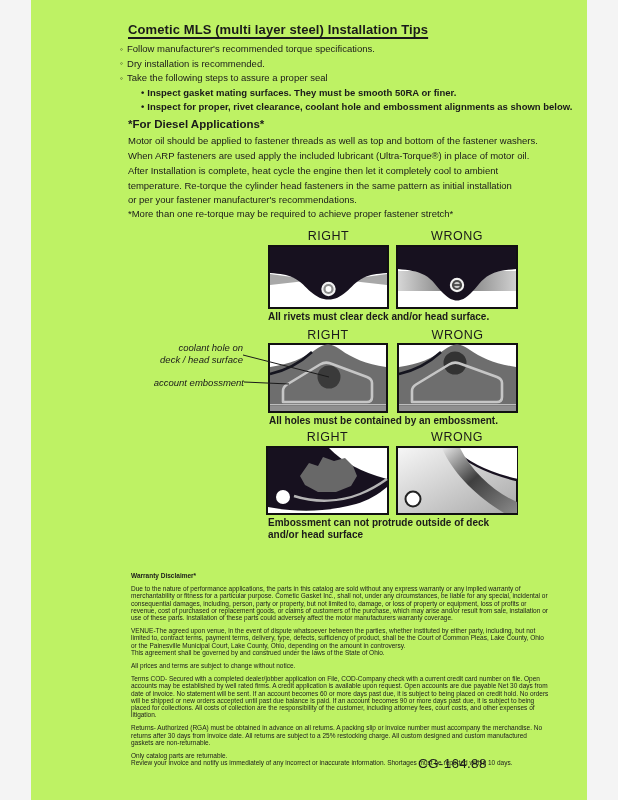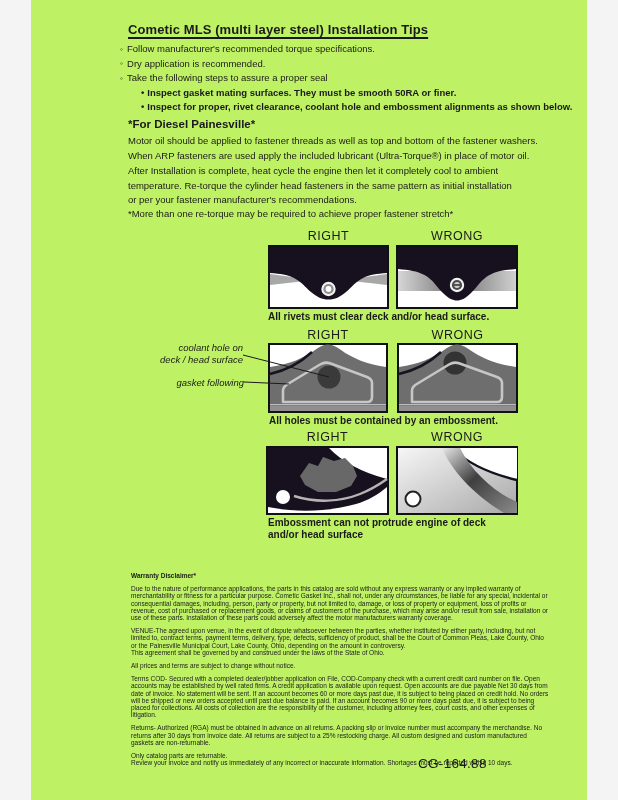--- a/index.html
+++ b/index.html
@@ -61,27 +61,27 @@
 </style>
 </head>
 <body>
 
 <div id="page">
 
   <div class="abs title">Cometic MLS (multi layer steel) Installation Tips</div>
 
   <div class="abs bullets">
     <div class="b">Follow manufacturer's recommended torque specifications.</div>
-    <div class="b">Dry application is recommended.</div>
+    <div class="b">Dry installation is recommended.</div>
     <div class="b">Take the following steps to assure a proper seal</div>
     <div class="s">Inspect gasket mating surfaces.  They must be smooth 50RA or finer.</div>
     <div class="s">Inspect for proper, rivet clearance, coolant hole and embossment alignments as shown below.</div>
   </div>
 
-  <div class="abs diesel-h">*For Diesel Painesville*</div>
+  <div class="abs diesel-h">*For Diesel Applications*</div>
   <div class="abs para p1">Motor oil should be applied to fastener threads as well as top and bottom of the fastener washers.
 When ARP fasteners are used apply the included lubricant (Ultra-Torque®) in place of motor oil.</div>
   <div class="abs para p2">After Installation is complete, heat cycle the engine then let it completely cool to ambient
 temperature. Re-torque the cylinder head fasteners in the same pattern as initial installation
 or per your fastener manufacturer's recommendations.</div>
   <div class="abs para note">*More than one re-torque may be required to achieve proper fastener stretch*</div>
 
   <div class="abs dlabel r1-right-label">RIGHT</div>
   <div class="abs dlabel r1-wrong-label">WRONG</div>
 
@@ -115,21 +115,21 @@
       <rect x="57.7" y="39.1" width="6.6" height="1.8" fill="#4a4a4a"></rect>
     </svg>
   </div>
   <div class="abs cap r1-cap">All rivets must clear deck and/or head surface.</div>
 
   <div class="abs dlabel r2-right-label">RIGHT</div>
   <div class="abs dlabel r2-wrong-label">WRONG</div>
 
   <div class="abs side-label lbl-coolant">coolant hole on
 deck / head surface</div>
-  <div class="abs side-label lbl-emboss">gasket following</div>
+  <div class="abs side-label lbl-emboss">account embossment</div>
   <svg class="abs pointers" viewBox="0 0 100 42">
     <line x1="8" y1="7" x2="94" y2="29" stroke="#1a1a1a" stroke-width="1"></line>
     <line x1="9" y1="34" x2="54" y2="36" stroke="#1a1a1a" stroke-width="1"></line>
   </svg>
 
   <div class="abs dbox r2-right-box">
     <svg viewBox="0 0 120 70">
       <rect x="1" y="1" width="118" height="68" fill="#ffffff" stroke="#111" stroke-width="2"></rect>
       <path d="M2,24 C22,21 36,15 47,7 C53,2.5 58,1.5 60,1.5 C62,1.5 67,2.5 73,7 C84,15 98,21 118,24 L118,68 L2,68 Z" fill="#6e6e6e"></path>
       <path d="M2,31 C20,27 32,20 44,9" stroke="#15151f" stroke-width="2.6" fill="none"></path>
@@ -178,21 +178,21 @@
             <stop offset="1" stop-color="#8a8a8a"></stop>
         </linearGradient>
       </defs>
       <rect x="1" y="1" width="120" height="67" fill="url(#g3a)" stroke="#111" stroke-width="2"></rect>
       <path d="M56,2 Q78,24 121,34 L121,2 Z" fill="#ffffff"></path>
       <path d="M56,2 Q78,24 121,34" fill="none" stroke="#17111f" stroke-width="2.4"></path>
       <path d="M46,2 L64,2 C76,26 98,46 121,56 L121,67 L108,67 C80,50 56,26 46,2 Z" fill="url(#g3b)"></path>
       <circle cx="17" cy="53" r="7.5" fill="#ffffff" stroke="#222222" stroke-width="2"></circle>
     </svg>
   </div>
-  <div class="abs cap r3-cap">Embossment can not protrude engine of deck
+  <div class="abs cap r3-cap">Embossment can not protrude outside of deck
 and/or head surface</div>
 
   <div class="abs legal">
     <div class="legal-h">Warranty Disclaimer*</div>
     <div class="lp">Due to the nature of performance applications, the parts in this catalog are sold without any express warranty or any implied warranty of merchantability or fitness for a particular purpose.  Cometic Gasket Inc., shall not, under any circumstances, be liable for any special, incidental or consequential damages, including, person, party or property, but not limited to, damage, or loss of property or equipment, loss of profits or revenue, cost of purchased or replacement goods, or claims of customers of the purchase, which may arise and/or result from sale, installation or use of these parts.  Installation of these parts could adversely affect the motor manufacturers warranty coverage.</div>
     <div class="lp">VENUE-The agreed upon venue, in the event of dispute whatsoever between the parties, whether instituted by either party, including, but not limited to, contract terms, payment terms, delivery, type, defects, sufficiency of product, shall be the Court of Common Pleas, Lake County, Ohio or the Painesville Municipal Court, Lake County, Ohio, depending on the amount in controversy.
 This agreement shall be governed by and construed under the laws of the State of Ohio.</div>
     <div class="lp">All prices and terms are subject to change without notice.</div>
     <div class="lp">Terms COD- Secured with a completed dealer/jobber application on File, COD-Company check with a current credit card number on file.  Open accounts may be established by well rated firms.  A credit application is available upon request.  Open accounts are due payable Net 30 days from date of invoice.  No statement will be sent.  If an account becomes 60 or more days past due, it is subject to being placed on credit hold.  No orders will be shipped or new orders accepted until past due balance is paid.  If an account becomes 90 or more days past due, it is subject to being placed for collections.  All costs of collection are the responsibility of the customer, including attorney fees, court costs, and other expenses of litigation.</div>
     <div class="lp">Returns- Authorized (RGA) must be obtained in advance on all returns.  A packing slip or invoice number must accompany the merchandise.  No returns after 30 days from invoice date.  All returns are subject to a 25% restocking charge.  All custom designed and custom manufactured gaskets are non-returnable.</div>

